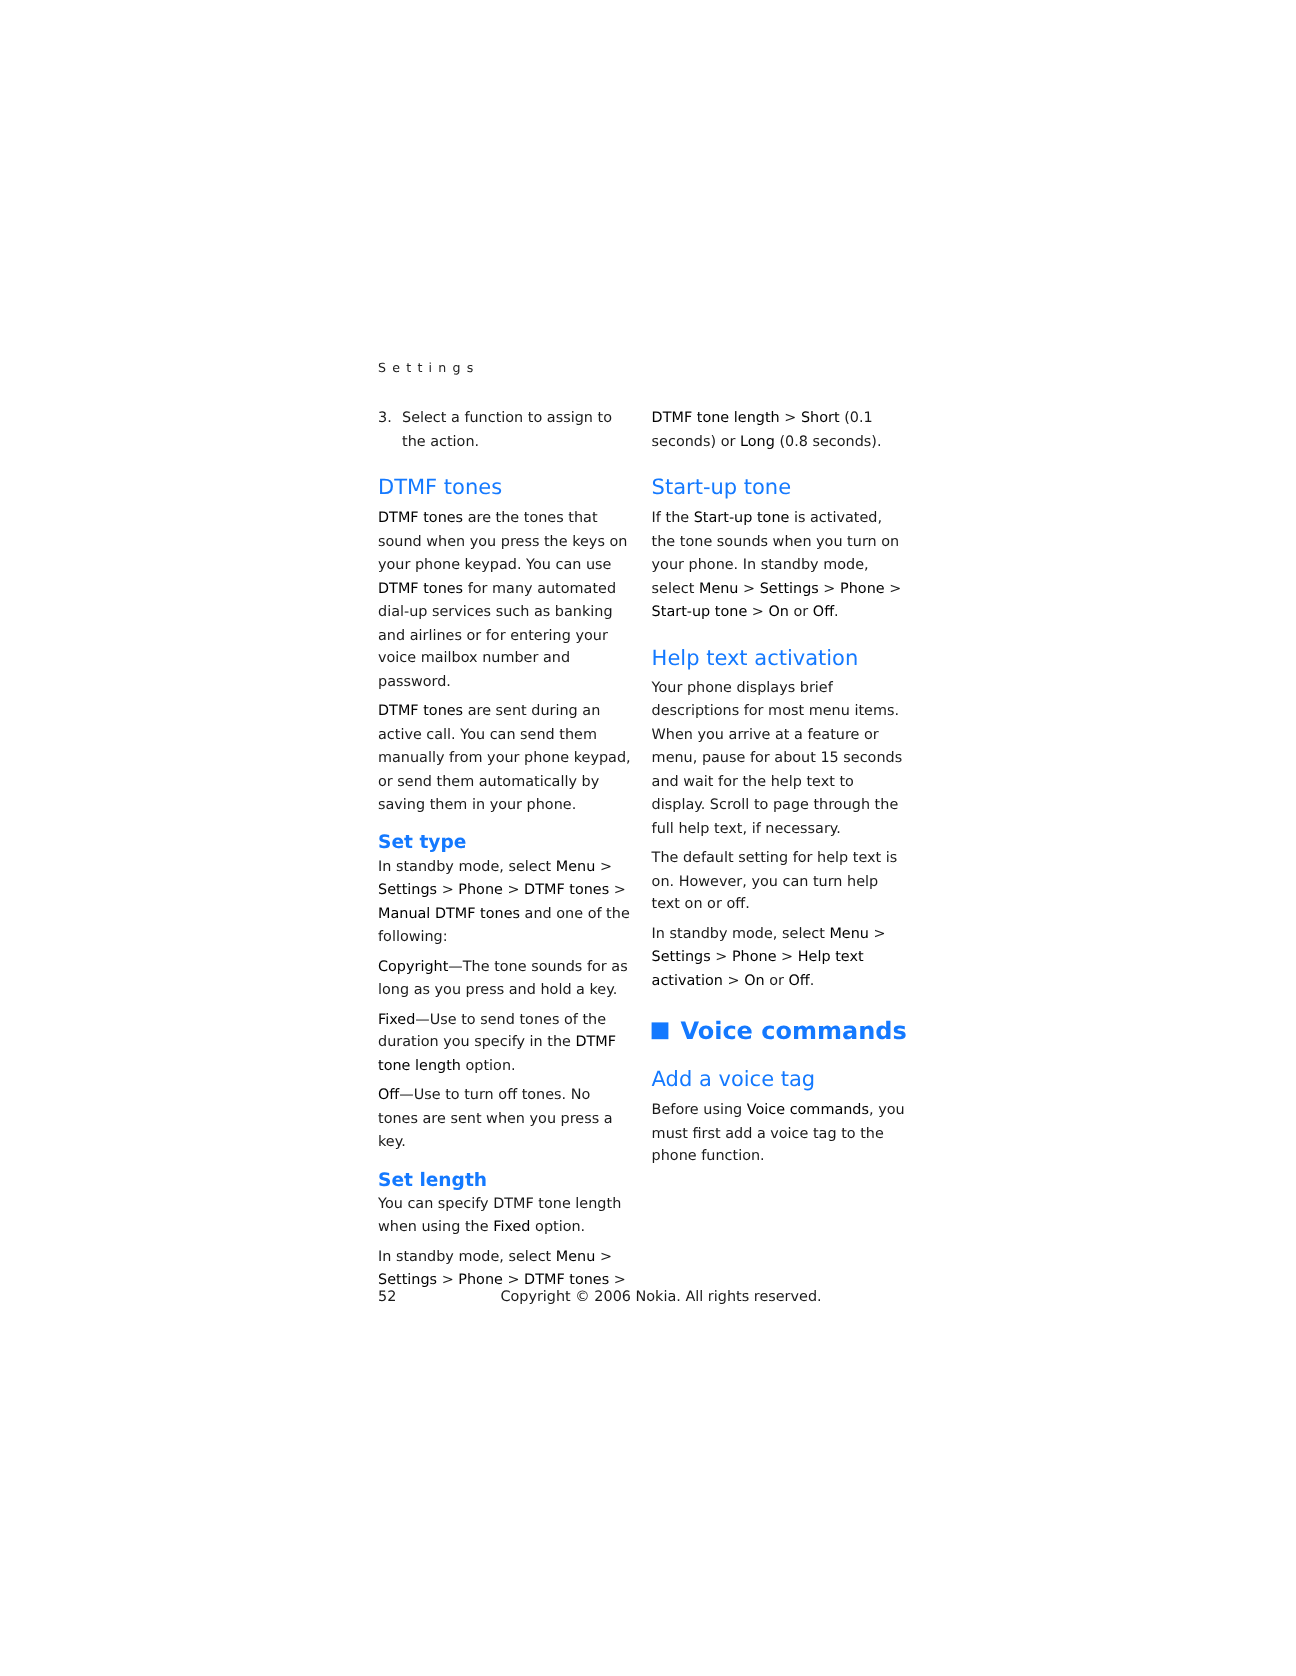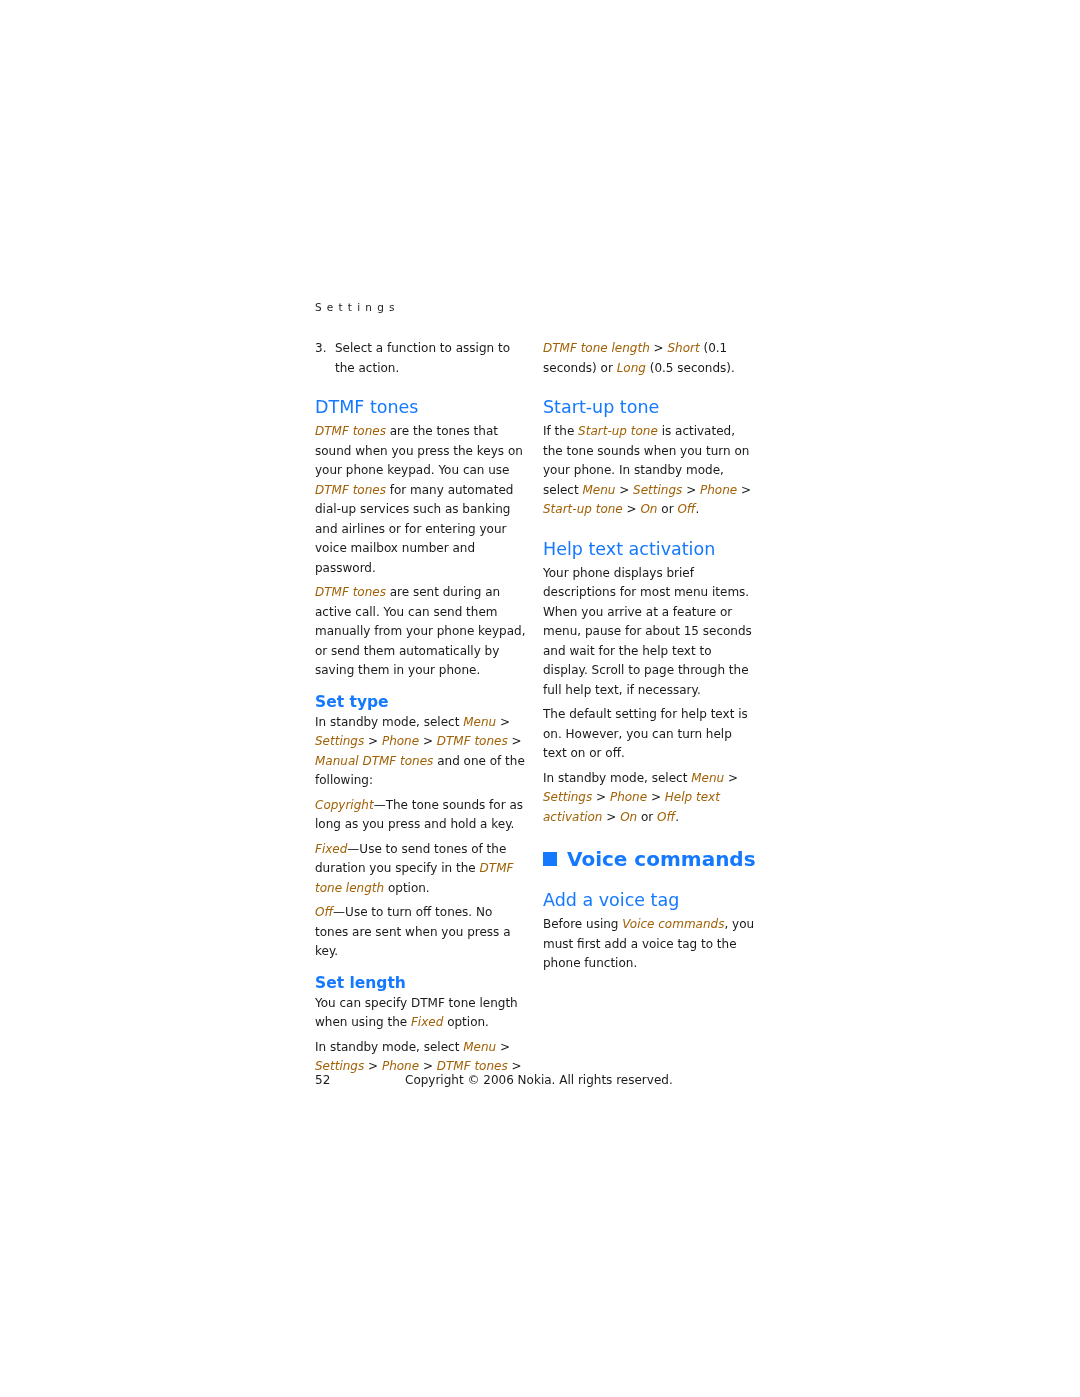--- a/index.html
+++ b/index.html
@@ -4,29 +4,29 @@
 <style>
   html, body { margin: 0; padding: 0; background: #ffffff; }
   body { width: 1080px; height: 1397px; position: relative; overflow: hidden;
          font-family: "DejaVu Sans", sans-serif; color: #1a1a1a; }
   .running-head { position: absolute; left: 315px; top: 301px; font-size: 10.5px;
                   letter-spacing: 5.2px; color: #222; }
   .col { position: absolute; width: 214px; font-size: 12px; line-height: 19.5px; }
   .col.left { left: 315px; top: 339px; }
   .col.right { left: 543px; top: 339px; }
   p { margin: 0 0 5px 0; }
-  .g { color: #a16207; font-style: italic; }
+  .g { color: #000000; }
   h2 { font-weight: normal; color: #1479ff; font-size: 17.5px; margin: 18px 0 4px 0; line-height: 22px; }
   h3 { font-weight: bold; color: #1479ff; font-size: 15.5px; margin: 11px 0 1px 0; line-height: 20px; }
   h1 { font-weight: bold; color: #1479ff; font-size: 20px; margin: 20px 0 4px 0; line-height: 24px; display:flex; align-items:center; }
   .sq { display:inline-block; width:14px; height:14px; background:#1479ff; margin-right:10px; }
   .step { display:flex; }
   .step .num { width: 20px; flex: none; }
   .footer-num { position:absolute; left:315px; top:1073px; font-size:12px; }
-  .footer-copy { position:absolute; left:405px; top:1073px; font-size:12px; }
+  .footer-copy { position:absolute; left:417px; top:1073px; font-size:12px; }
 </style>
 </head>
 <body>
 
 <div class="running-head">Settings</div>
 
 <div class="col left">
   <div class="step">
     <span class="num">3.</span>
     <span>Select a function to assign to the action.</span>
@@ -38,21 +38,21 @@
   <p><span>In standby mode, select </span><span class="g">Menu</span><span> &gt; </span><span class="g">Settings</span><span> &gt; </span><span class="g">Phone</span><span> &gt; </span><span class="g">DTMF tones</span><span> &gt; </span><span class="g">Manual DTMF tones</span><span> and one of the following:</span></p>
   <p><span class="g">Copyright</span><span>—The tone sounds for as long as you press and hold a key.</span></p>
   <p><span class="g">Fixed</span><span>—Use to send tones of the duration you specify in the </span><span class="g">DTMF tone length</span><span> option.</span></p>
   <p><span class="g">Off</span><span>—Use to turn off tones. No tones are sent when you press a key.</span></p>
   <h3>Set length</h3>
   <p><span>You can specify DTMF tone length when using the </span><span class="g">Fixed</span><span> option.</span></p>
   <p><span>In standby mode, select </span><span class="g">Menu</span><span> &gt; </span><span class="g">Settings</span><span> &gt; </span><span class="g">Phone</span><span> &gt; </span><span class="g">DTMF tones</span><span> &gt;</span></p>
 </div>
 
 <div class="col right">
-  <p><span class="g">DTMF tone length</span><span> &gt; </span><span class="g">Short</span><span> (0.1 seconds) or </span><span class="g">Long</span><span> (0.5 seconds).</span></p>
+  <p><span class="g">DTMF tone length</span><span> &gt; </span><span class="g">Short</span><span> (0.1 seconds) or </span><span class="g">Long</span><span> (0.8 seconds).</span></p>
   <h2>Start-up tone</h2>
   <p><span>If the </span><span class="g">Start-up tone</span><span> is activated, the tone sounds when you turn on your phone. In standby mode, select </span><span class="g">Menu</span><span> &gt; </span><span class="g">Settings</span><span> &gt; </span><span class="g">Phone</span><span> &gt; </span><span class="g">Start-up tone</span><span> &gt; </span><span class="g">On</span><span> or </span><span class="g">Off</span><span>.</span></p>
   <h2>Help text activation</h2>
   <p>Your phone displays brief descriptions for most menu items. When you arrive at a feature or menu, pause for about 15 seconds and wait for the help text to display. Scroll to page through the full help text, if necessary.</p>
   <p>The default setting for help text is on. However, you can turn help text on or off.</p>
   <p><span>In standby mode, select </span><span class="g">Menu</span><span> &gt; </span><span class="g">Settings</span><span> &gt; </span><span class="g">Phone</span><span> &gt; </span><span class="g">Help text activation</span><span> &gt; </span><span class="g">On</span><span> or </span><span class="g">Off</span><span>.</span></p>
   <h1>
     <span class="sq"></span>
     <span>Voice commands</span>
   </h1>

